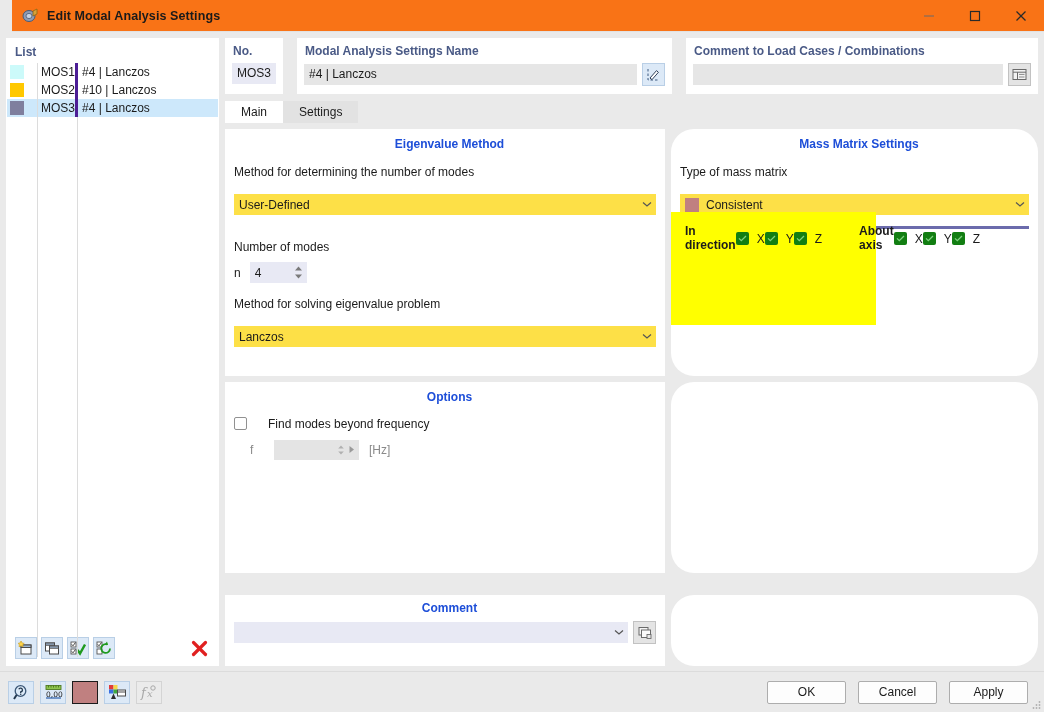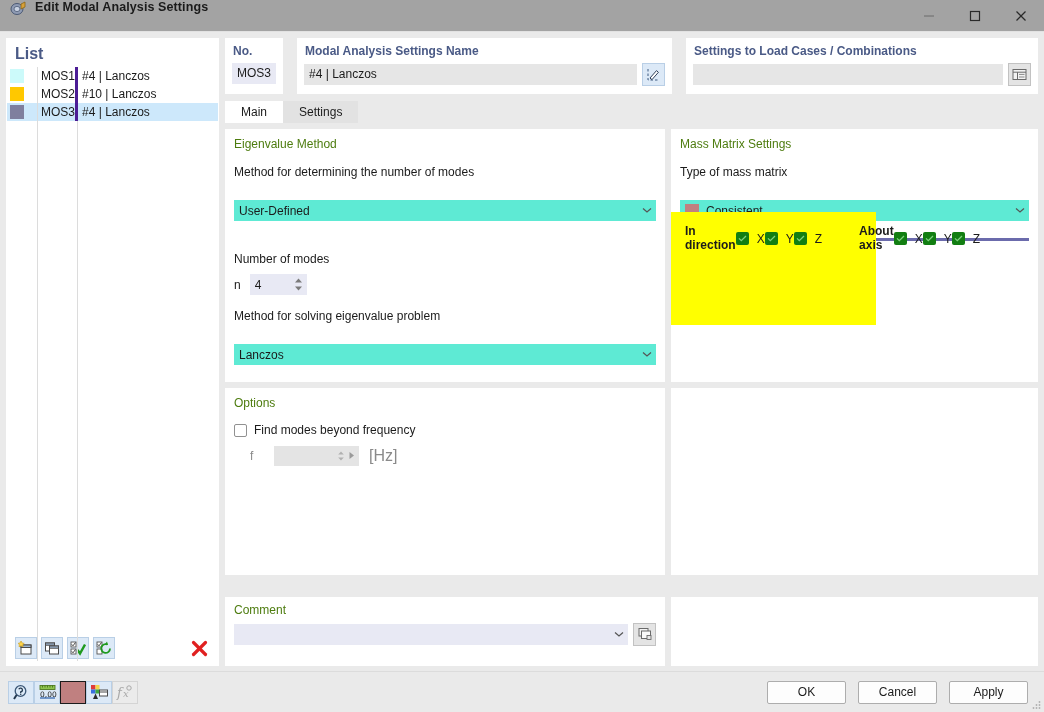--- a/index.html
+++ b/index.html
@@ -5,35 +5,35 @@
   html,body{margin:0;padding:0;}
   body{
     width:1044px;height:712px;overflow:hidden;
     font-family:"Liberation Sans", sans-serif;
     font-size:12px;color:#1b1b1b;
     background:#eaeaea;
   }
   .window{position:absolute;inset:0;background:#eaeaea;display:flex;flex-direction:column;}
 
   
-  .titlebar{height:31px;background:#a3a3a3;display:flex;flex:0 0 auto;
-            border-bottom:1px solid #e2e2e2;}
+  .titlebar{height:31px;background:#f97316;display:flex;align-items:center;flex:0 0 auto;
+            border-bottom:1px solid #e2e2e2;margin-left:12px;}
   .title-icon{width:18px;height:18px;margin-left:9px;margin-right:8px;position:relative;flex:0 0 auto;}
   .title-text{font-size:12.5px;font-weight:600;color:#1a1a1a;letter-spacing:.1px;}
   .wbtns{margin-left:auto;display:flex;height:31px;}
   .wbtn{width:46px;height:31px;display:flex;align-items:center;justify-content:center;}
   .wbtn svg{display:block;}
 
   
   .body{flex:1 1 auto;display:flex;padding:6px 6px 0 6px;gap:6px;min-height:0;}
 
   
   .listpanel{width:211px;background:#ffffff;display:flex;flex-direction:column;flex:0 0 auto;
              border:1px solid #ffffff;}
-  .list-head{font-size:16px;font-weight:bold;color:#4a5a86;padding:6px 0 4px 8px;}
+  .list-head{font-size:12px;font-weight:bold;color:#4a5a86;padding:6px 0 4px 8px;}
   .list-rows{flex:1 1 auto;position:relative;}
   .lr{display:flex;align-items:center;height:18px;font-size:12px;}
   .lr.sel{background:#cde8fb;}
   .sw-cell{width:30px;display:flex;align-items:center;justify-content:flex-start;padding-left:3px;box-sizing:border-box;}
   .sw{width:14px;height:14px;display:block;}
   .lr-key{width:41px;border-left:1px solid #dcdcdc;border-right:3px solid #4c1d95;
           padding-left:3px;box-sizing:border-box;height:18px;line-height:18px;}
   .lr-val{padding-left:4px;flex:1 1 auto;height:18px;line-height:18px;}
   .grid-filler{position:absolute;left:0;right:0;top:54px;bottom:0;}
   .gf-row{height:18px;display:flex;}
@@ -72,59 +72,59 @@
   .tab.active{background:#ffffff;font-weight:normal;}
 
   
   .content{flex:1 1 auto;display:flex;flex-direction:column;gap:6px;min-height:0;}
   .crow{display:flex;gap:6px;}
   .crow.r1{height:262px;}
   .crow.r2{height:203px;}
   .crow.r3{height:75px;margin-top:16px;}
   .panel{background:#ffffff;position:relative;}
   .p-left{width:440px;flex:0 0 auto;}
-  .p-right{flex:1 1 auto;min-width:0;}
-  .p-title{font-size:12px;font-weight:normal;color:#4d7c0f;padding:8px 0 0 9px;}
+  .p-right{flex:1 1 auto;min-width:0;border-radius:23px;}
+  .p-title{font-size:12px;font-weight:bold;color:#1d4ed8;padding:8px 0 0 9px;text-align:center;}
   .lbl{font-size:12px;color:#1b1b1b;}
 
   .fieldlabel{padding:14px 0 4px 9px;}
-  .combo{margin:17px 9px;height:21px;background:#5eead4;display:flex;align-items:center;
+  .combo{margin:11px 9px;height:21px;background:#fde047;display:flex;align-items:center;
          padding:0 0 0 5px;font-size:12px;box-sizing:border-box;justify-content:space-between;}
   .combo .cv{flex:1 1 auto;}
   .chev{width:18px;display:flex;align-items:center;justify-content:center;}
   .underbar{margin:2px 9px 0 9px;height:3px;background:#6b6bac;}
 
   .modes-row{display:flex;align-items:center;padding:4px 0 0 9px;gap:9px;}
   .n-lbl{font-size:12px;}
   .spin{width:57px;height:21px;background:#e8e9f4;display:flex;align-items:center;box-sizing:border-box;}
   .spin .sv{flex:1 1 auto;padding-left:5px;font-size:12px;}
   .spin .arrows{width:16px;display:flex;flex-direction:column;align-items:center;justify-content:center;gap:3px;}
 
-  .opt-check{display:flex;align-items:center;gap:7px;padding:13px 0 0 9px;text-align:center;}
+  .opt-check{display:flex;align-items:center;gap:21px;padding:13px 0 0 9px;text-align:center;}
   .cb-empty{width:13px;height:13px;border:1px solid #919191;background:#fff;border-radius:2px;box-sizing:border-box;}
   .freq-row{display:flex;align-items:center;gap:10px;padding:9px 0 0 25px;}
   .f-lbl{color:#8a8a8a;font-size:12px;width:14px;}
   .f-input{width:85px;height:20px;background:#e4e4e4;display:flex;align-items:center;justify-content:flex-end;
            padding-right:3px;box-sizing:border-box;gap:3px;}
-  .f-unit{color:#8a8a8a;font-size:16px;}
+  .f-unit{color:#8a8a8a;font-size:12px;}
 
   
   .yellow{position:absolute;left:0;top:83px;width:205px;height:113px;background:#ffff00;}
   .yellow .cols{display:flex;padding:12px 0 0 14px;gap:37px;}
   .ycol{display:flex;}
   .yhead{font-size:12px;font-weight:bold;color:#1b1b1b;margin-bottom:9px;}
   .ycheck{display:flex;align-items:center;gap:8px;margin-bottom:8px;}
   .cb-on{width:13px;height:13px;background:#127e12;border-radius:2px;display:flex;
          align-items:center;justify-content:center;box-sizing:border-box;}
 
   .comment-combo{margin:0 9px;display:flex;align-items:center;gap:5px;}
   .comment-input{flex:1 1 auto;height:21px;background:#e8e9f4;display:flex;align-items:center;box-sizing:border-box;}
 
   
-  .footer{height:40px;flex:0 0 auto;display:flex;align-items:center;padding:0 8px;gap:0;
+  .footer{height:40px;flex:0 0 auto;display:flex;align-items:center;padding:0 8px;gap:6px;
           background:#eaeaea;border-top:1px solid #dcdcdc;margin-top:5px;}
   .fbtn{width:26px;height:23px;background:#dce9f7;border:1px solid #b9cfe6;box-sizing:border-box;
         display:flex;align-items:center;justify-content:center;}
   .fbtn.dis{background:#ebebeb;border-color:#d4d4d4;}
   .fbtn.swatch{background:#c08080;border:1px solid #1b1b1b;}
   .actions{margin-left:auto;display:flex;gap:12px;padding-right:8px;}
   .abtn{width:79px;height:23px;background:#fdfdfd;border:1px solid #adadad;border-radius:2px;
         font-size:12px;display:flex;align-items:center;justify-content:center;box-sizing:border-box;color:#1b1b1b;}
   .resize-grip{position:absolute;right:3px;bottom:3px;width:10px;height:10px;}
 </style>
@@ -401,21 +401,21 @@
             <span class="sq-btn">
               <svg width="15" height="15" viewBox="0 0 15 15">
                 <path d="M2 2 L2 13 L13 13" fill="none" stroke="#3d5a80" stroke-width="1" stroke-dasharray="2.5 2"></path>
                 <path d="M4 11 L10.5 3.6 L12.4 5.3 L6 12.6 Z" fill="#fff" stroke="#30405a" stroke-width="1"></path>
                 <path d="M4 11 L5.2 12.2" stroke="#30405a" stroke-width="1"></path>
               </svg>
             </span>
           </div>
         </div>
         <div class="card assign-card">
-          <div class="card-title">Settings to Load Cases / Combinations</div>
+          <div class="card-title">Comment to Load Cases / Combinations</div>
           <div class="assign-row">
             <span class="assign-input"></span>
             <span class="gray-btn">
               <svg width="15" height="13" viewBox="0 0 15 13">
                 <rect x="1" y="1.5" width="13" height="10" fill="#f2f2f2" stroke="#6a6a6a" stroke-width="1"></rect>
                 <line x1="1" y1="4.2" x2="14" y2="4.2" stroke="#6a6a6a" stroke-width="1"></line>
                 <line x1="5.5" y1="4.2" x2="5.5" y2="11.5" stroke="#6a6a6a" stroke-width="1"></line>
                 <line x1="7" y1="6.4" x2="12.5" y2="6.4" stroke="#8a8a8a" stroke-width="1"></line>
                 <line x1="7" y1="9" x2="12.5" y2="9" stroke="#8a8a8a" stroke-width="1"></line>
               </svg>

